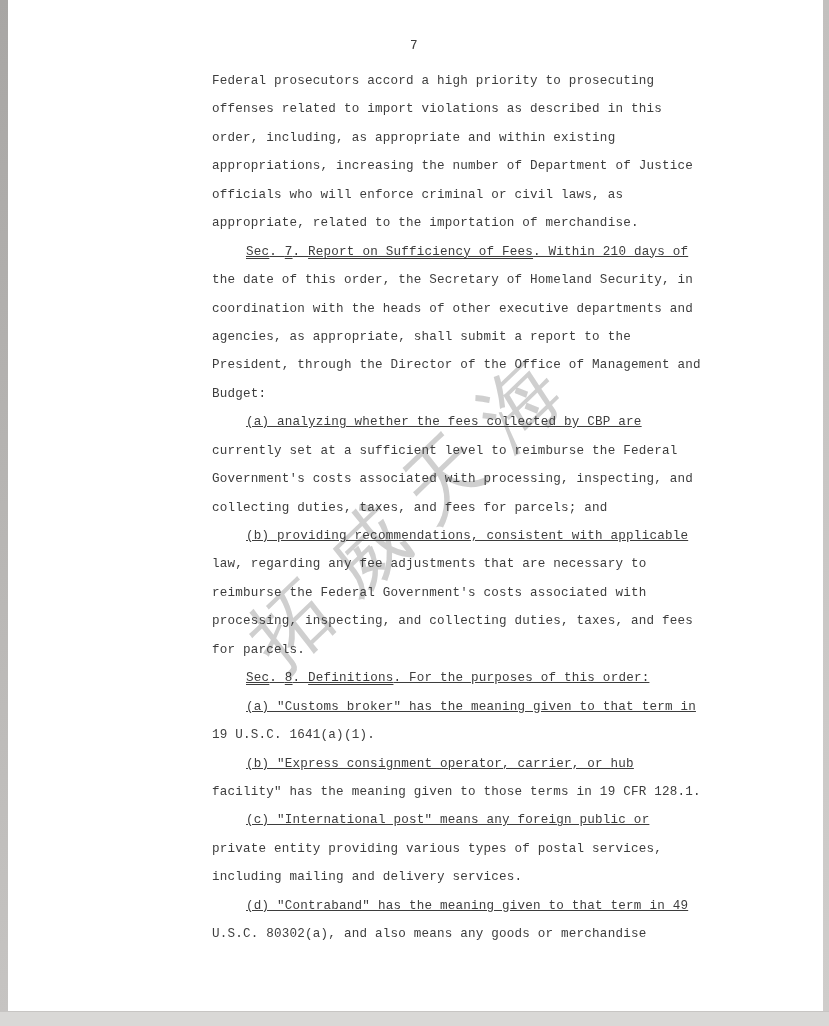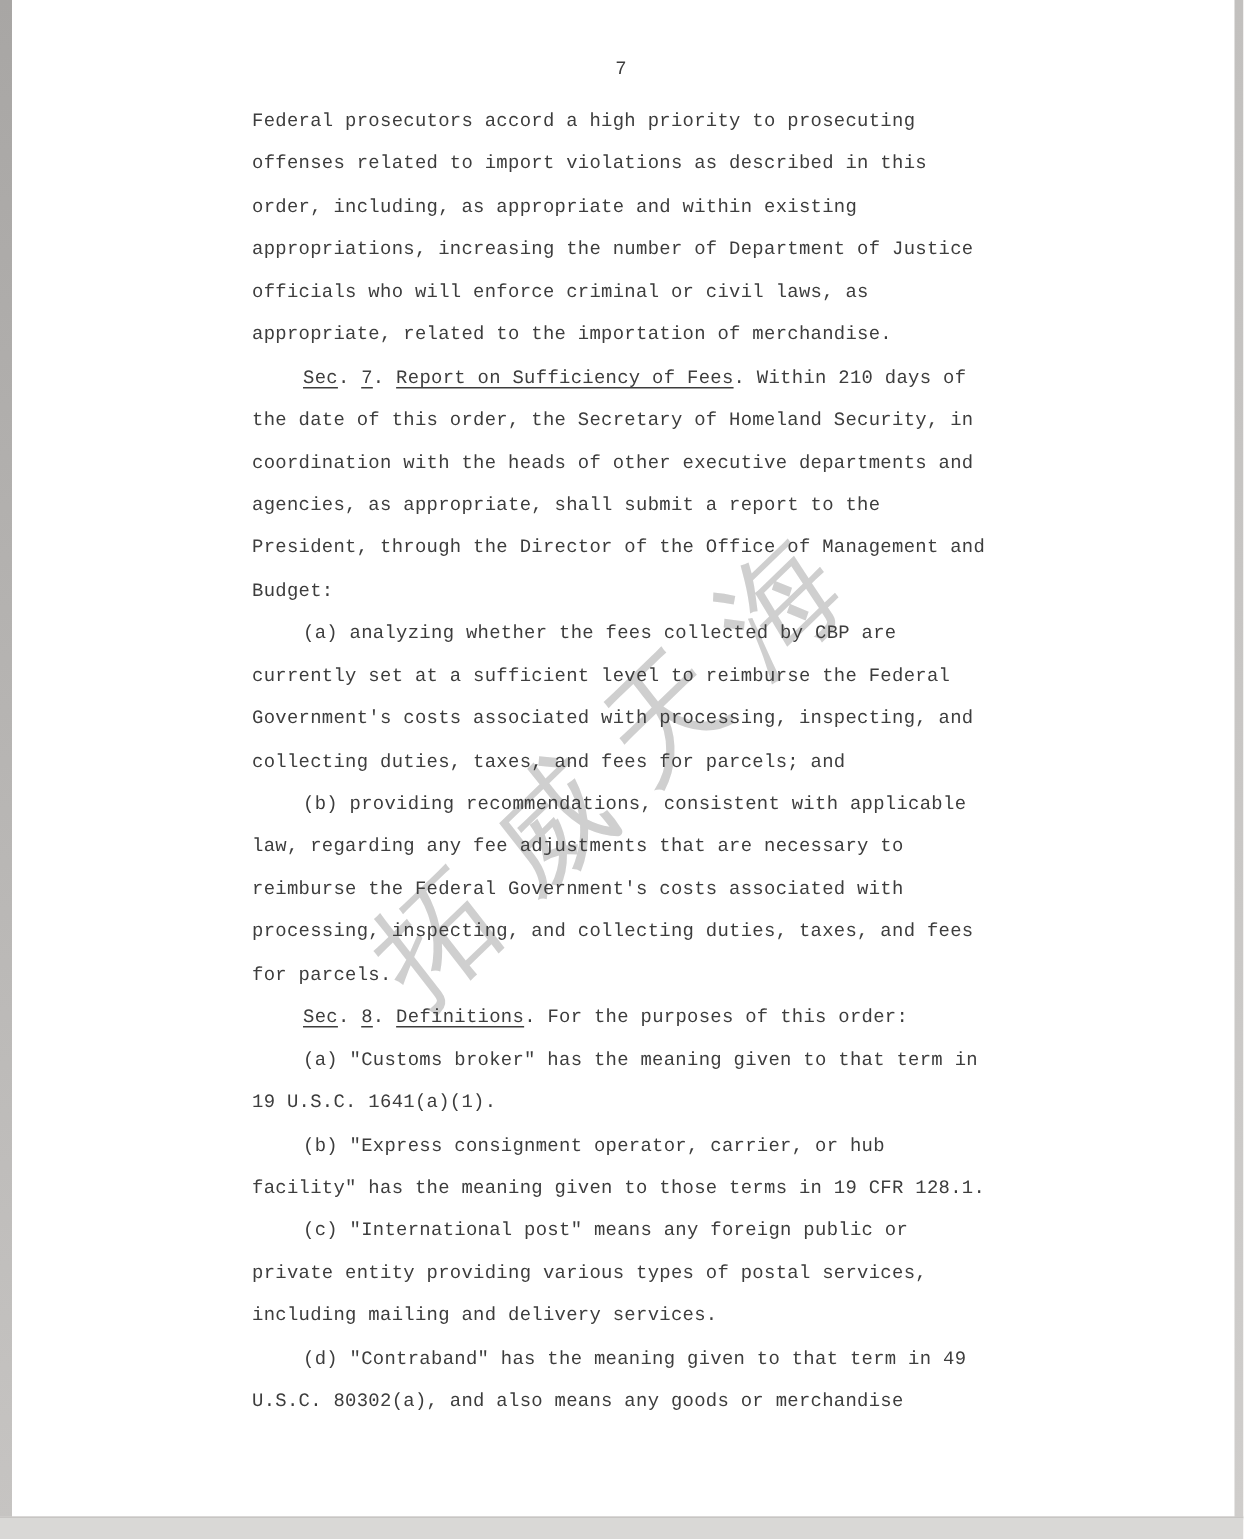--- a/index.html
+++ b/index.html
@@ -29,22 +29,22 @@
   .pagenum{
     position:absolute;left:168px;top:32px;width:492px;height:28px;
     text-align:center;font-size:12.6px;line-height:28.45px;
     letter-spacing:0.2px;
   }
   .lines{
     position:absolute;left:168px;top:67px;width:505px;
     font-size:12.6px;line-height:28.45px;letter-spacing:0.2px;
     white-space:pre;z-index:2;
   }
-  .line{height:28.45px;}
-  .line.ind{padding-left:34px;}
+  .line{height:28.45px;margin-left:44px;}
+  .line.ind{padding-left:34px;text-decoration:underline;}
   .line .u{text-decoration:underline;text-underline-offset:3px;}
   .watermark{
     position:absolute;left:415px;top:505px;z-index:1;
     transform:translate(-50%,-50%) rotate(-44deg) skewX(-6deg);
     font-size:80px;letter-spacing:26px;line-height:1;
     font-family:"DejaVu Serif","Liberation Serif",serif;
     white-space:nowrap;opacity:0.85;
     pointer-events:none;
   }
 </style>

